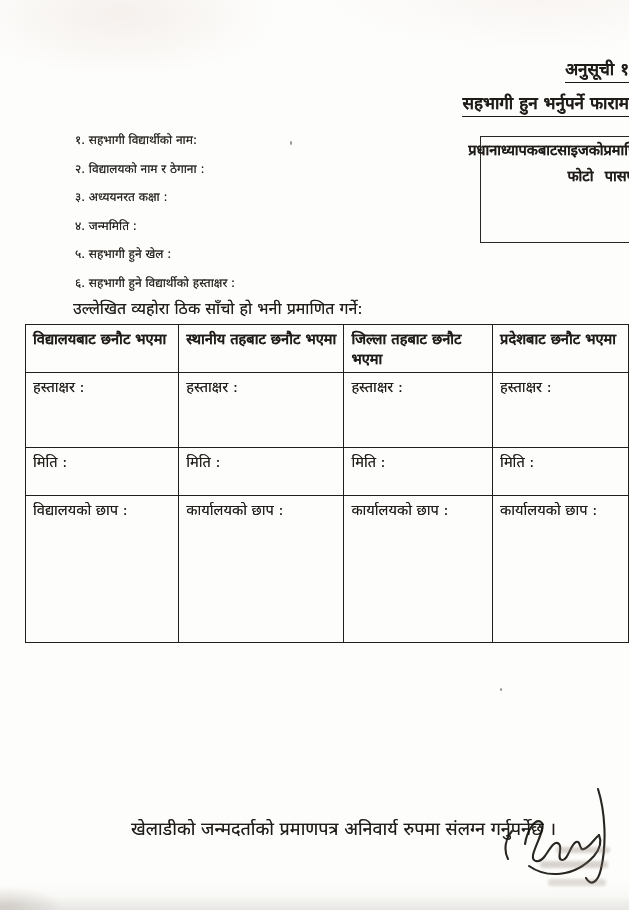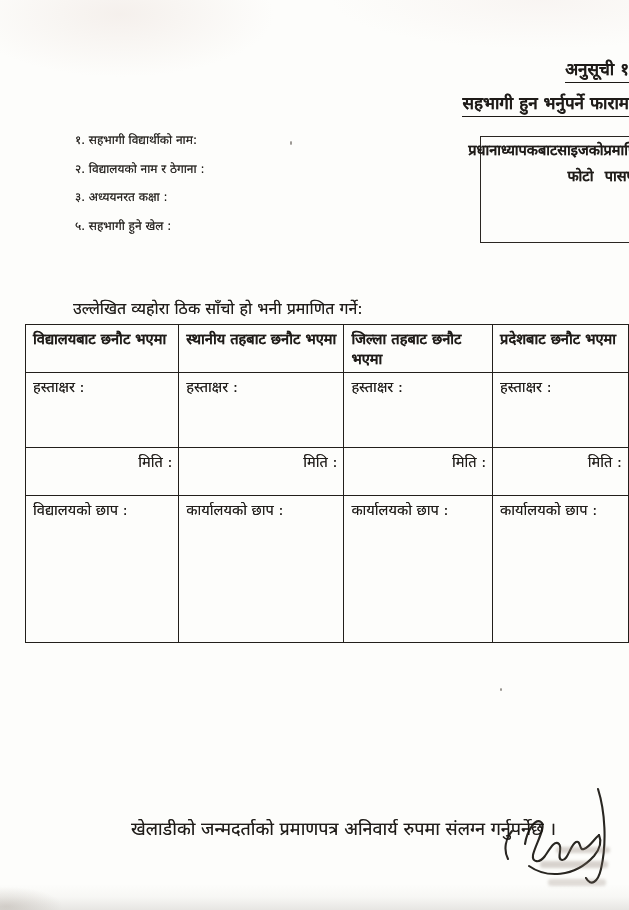--- a/index.html
+++ b/index.html
@@ -43,21 +43,21 @@
     border:1.6px solid #221f1b;
     padding:4px 6px 3px 7px;
     vertical-align:top;text-align:left;
     font-size:14.6px;line-height:20px;
     overflow:hidden;
   }
   td.hdr{ text-align:center;vertical-align:middle;font-weight:600;padding:2px 4px; }
   .c0{width:152px;} .c1{width:166px;} .c2{width:147px;} .c3{width:132px;}
   tr.r-h1 td{height:40px;} tr.r-h2 td{height:62px;}
   tr.r-nam td{height:46px;} tr.r-sig td{height:67px;}
-  tr.r-mit td{height:40px;text-align:right;} tr.r-mob td{height:47px;}
+  tr.r-mit td{height:40px;} tr.r-mob td{height:47px;}
   tr.r-sta td{height:139px;}
 
   .footnote{ left:131px;top:816px;font-size:18px;white-space:nowrap; }
 
   .signature{ left:494px;top:781px; }
 
   .stamp-mark{ background:rgba(128,112,100,0.30);filter:blur(1.6px);border-radius:3px; }
   .speck{ background:rgba(60,52,45,.55);border-radius:50%; }
 </style>
 </head>
@@ -69,21 +69,23 @@
     <span class="u">अनुसूची १</span>
   </div>
   <div class="abs title ink" style="top:91px;">
     <span class="u">सहभागी हुन भर्नुपर्ने फाराम</span>
   </div>
 
   <div class="abs form-list ink">
     <div class="fi">१. सहभागी विद्यार्थीको नाम:</div>
     <div class="fi">२. विद्यालयको नाम र ठेगाना :</div>
     <div class="fi">३. अध्ययनरत कक्षा :</div>
+    <div class="fi">४. जन्ममिति :</div>
     <div class="fi">५. सहभागी हुने खेल :</div>
+    <div class="fi">६. सहभागी हुने विद्यार्थीको हस्ताक्षर :</div>
   </div>
 
   <div class="abs photo-box ink">
     <div>प्रधानाध्यापकबाट</div>
     <div>साइजको फोटो</div>
     <div>प्रमाणित पासपोर्ट</div>
   </div>
 
   <div class="abs certify ink">उल्लेखित व्यहोरा ठिक साँचो हो भनी प्रमाणित गर्ने:</div>
 

